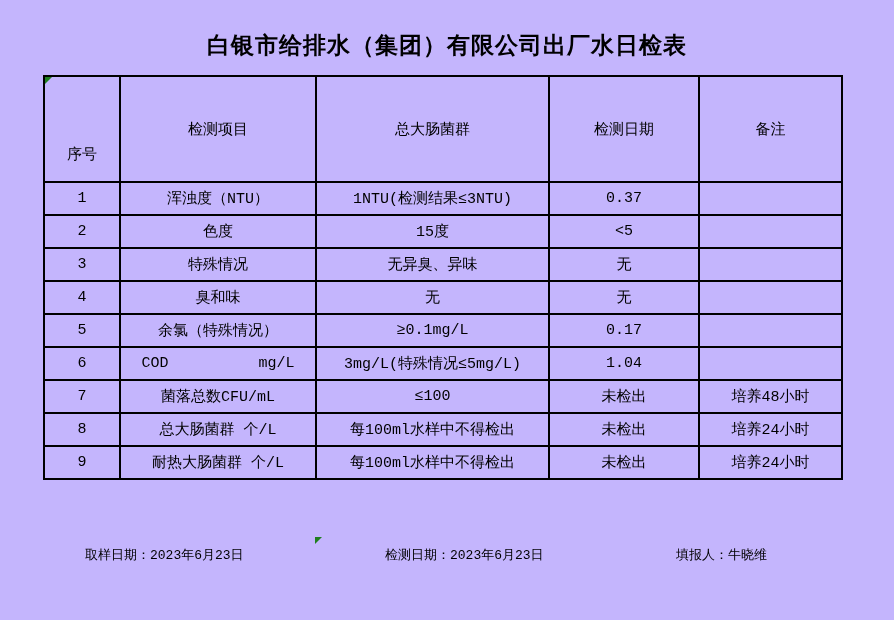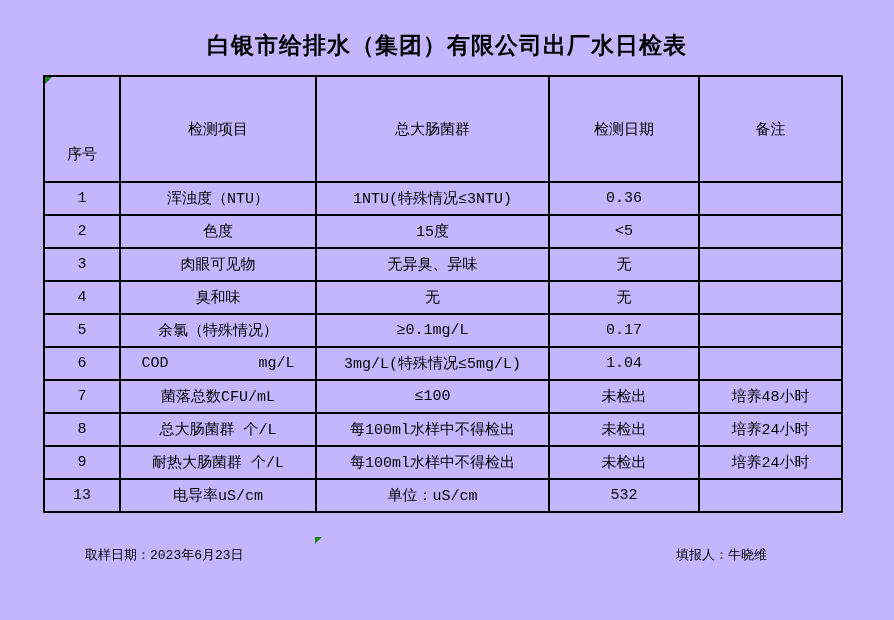--- a/index.html
+++ b/index.html
@@ -98,34 +98,34 @@
         <th>检测项目</th>
         <th>总大肠菌群</th>
         <th>检测日期</th>
         <th>备注</th>
       </tr>
     </thead>
     <tbody>
         <tr>
           <td>1</td>
           <td>浑浊度（NTU）</td>
-          <td>1NTU(特殊情况≤3NTU)</td>
-          <td>0.36</td>
+          <td>1NTU(检测结果≤3NTU)</td>
+          <td>0.37</td>
           <td></td>
         </tr>
         <tr>
           <td>2</td>
           <td>色度</td>
           <td>15度</td>
           <td>&lt;5</td>
           <td></td>
         </tr>
         <tr>
           <td>3</td>
-          <td>肉眼可见物</td>
+          <td>特殊情况</td>
           <td>无异臭、异味</td>
           <td>无</td>
           <td></td>
         </tr>
         <tr>
           <td>4</td>
           <td>臭和味</td>
           <td>无</td>
           <td>无</td>
           <td></td>
@@ -158,30 +158,24 @@
           <td>未检出</td>
           <td>培养24小时</td>
         </tr>
         <tr>
           <td>9</td>
           <td>耐热大肠菌群 个/L</td>
           <td>每100ml水样中不得检出</td>
           <td>未检出</td>
           <td>培养24小时</td>
         </tr>
-        <tr>
-          <td>13</td>
-          <td>电导率uS/cm</td>
-          <td>单位：uS/cm</td>
-          <td>532</td>
-          <td></td>
-        </tr>
       </tbody>
   </table>
 
   <span class="bottom-indicator" style="border-top-color: rgb(31, 126, 31);"></span>
 
   <div class="footer">
     <span class="f-sample">取样日期：2023年6月23日</span>
+    <span class="f-test">检测日期：2023年6月23日</span>
     <span class="f-reporter">填报人：牛晓维</span>
   </div>
 
 </div>
 
 </body></html>

